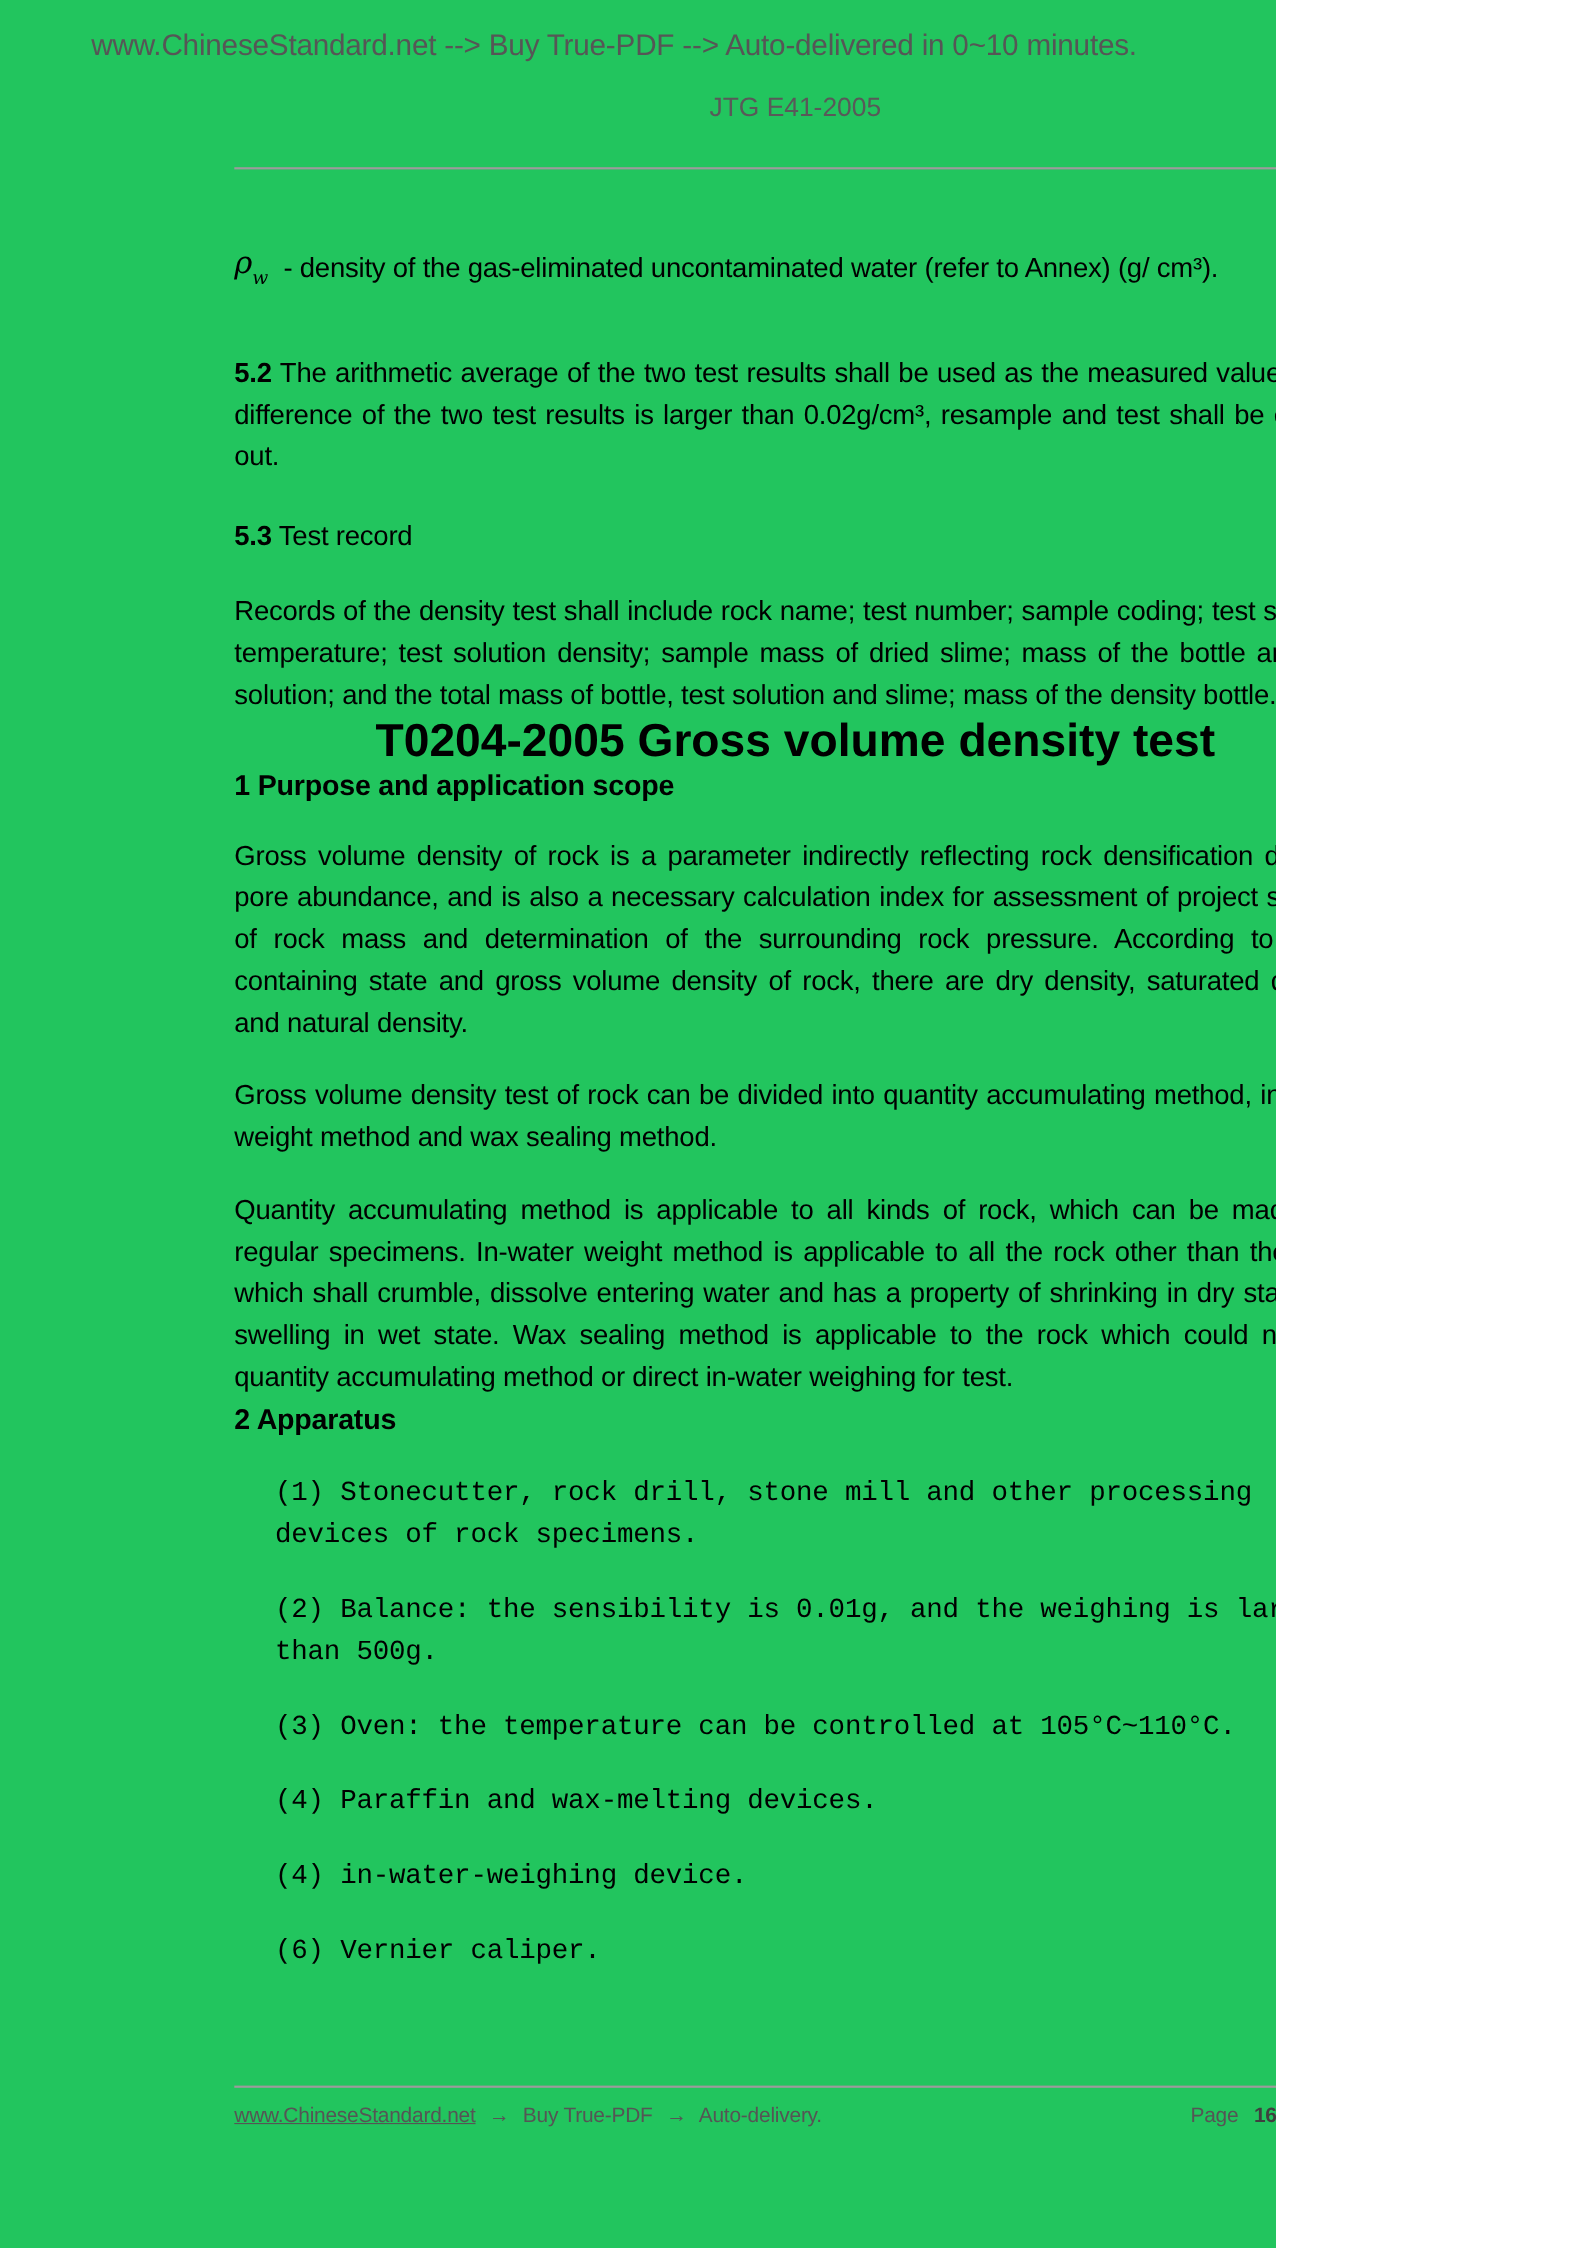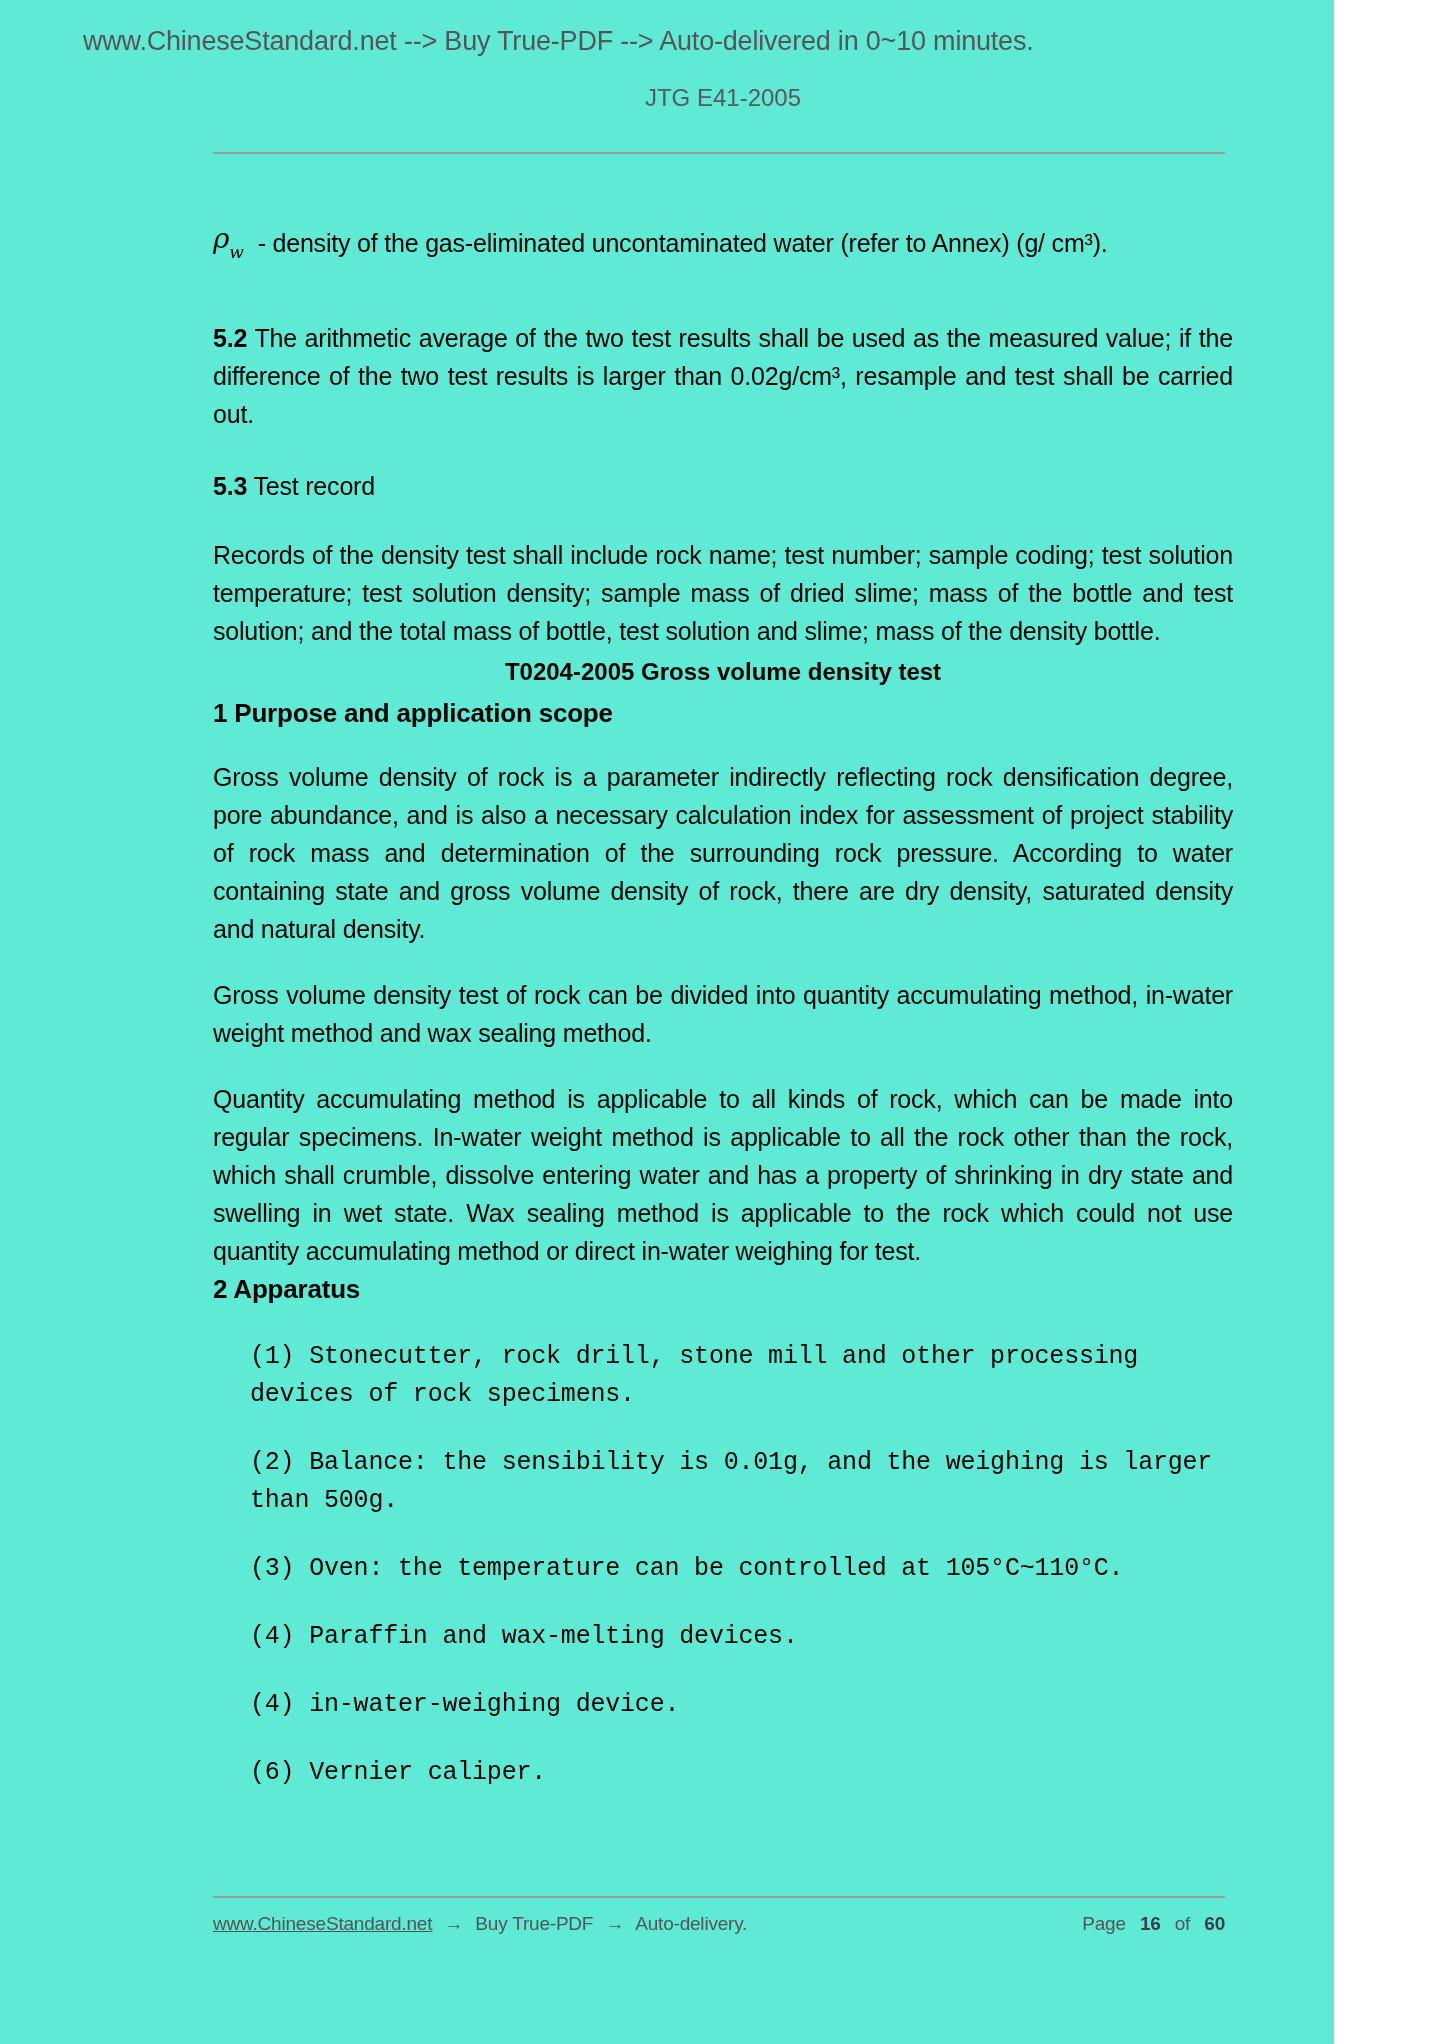--- a/index.html
+++ b/index.html
@@ -1,20 +1,20 @@
 <!DOCTYPE html>
 <html><head>
 <meta charset="utf-8">
 <style>
   html, body { margin: 0; padding: 0; background: #ffffff; }
   .page {
     position: relative;
-    width: 1334px;
+    width: 1160px;
     height: 2044px;
-    background: #5eead4;
+    background: #22c55e;
     font-family: "Liberation Sans", sans-serif;
     color: #000;
     overflow: hidden;
   }
   
   .header-promo {
     position: absolute;
     left: 83px;
     top: 26px;
     font-size: 27px;
@@ -68,21 +68,21 @@
   }
   .rho-def { margin-left: 14px; }
   .num { font-weight: bold; }
   .p-52 { margin-bottom: 34px !important; }
   .p-53 { margin-bottom: 31px !important; text-align: left !important; }
   .p-records { margin-bottom: 0 !important; }
   .section-title {
     margin: 54px 0 0 0;
     text-align: center !important;
     font-weight: bold;
-    font-size: 24px;
+    font-size: 42px;
     line-height: 44px;
     letter-spacing: 0;
   }
   .sub-heading {
     margin: 34px 0 0 0;
     font-weight: bold;
     font-size: 26px;
     text-align: left !important;
   }
   .p-body1 { margin-top: 26px !important; }

